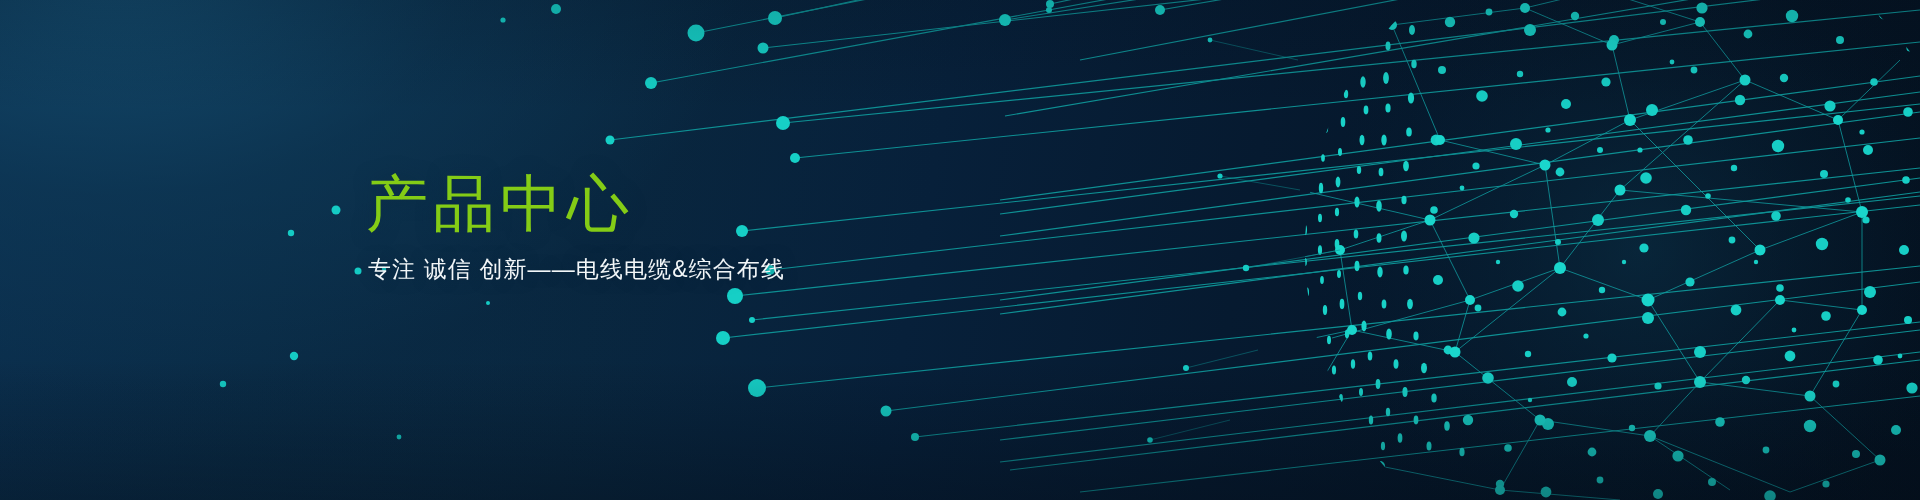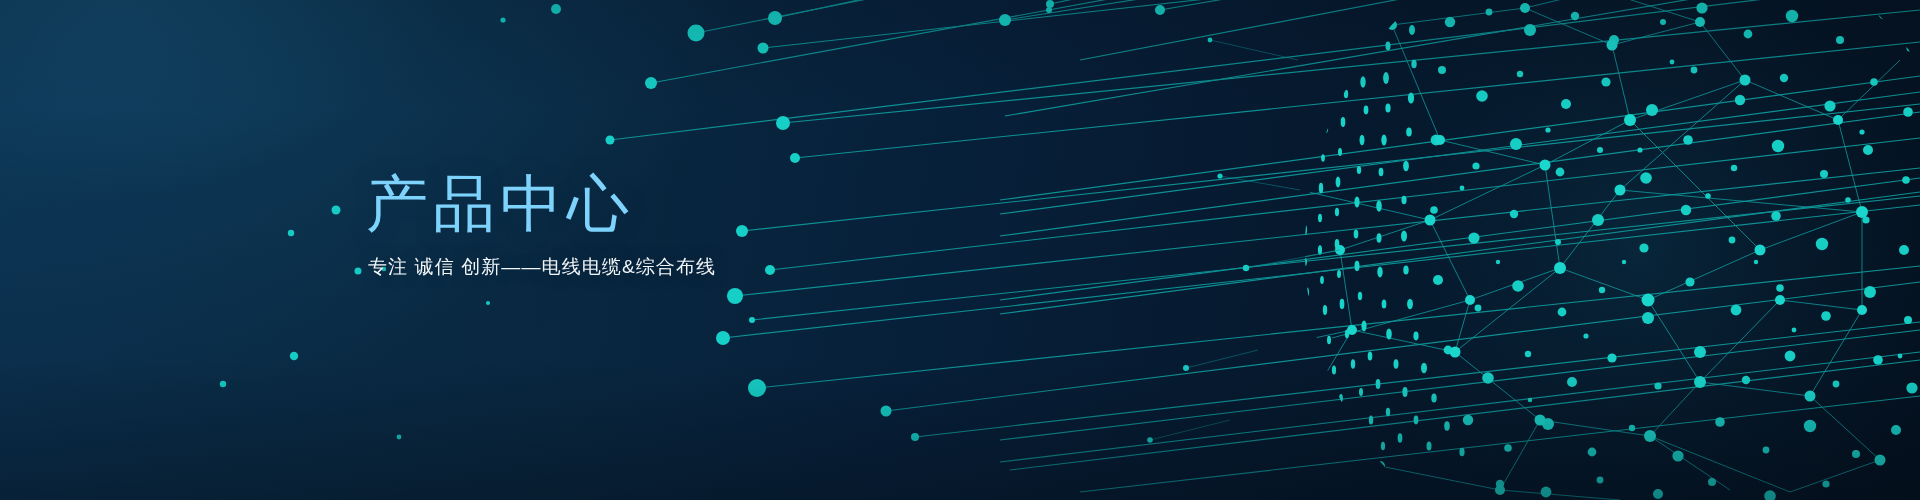--- a/index.html
+++ b/index.html
@@ -66,27 +66,27 @@
     left: 366px;
     top: 172px;
     z-index: 20;
   }
   .banner-title {
     margin: 0;
     font-size: 62px;
     line-height: 1.03;
     font-weight: 300;
     letter-spacing: 5px;
-    color: #7dd3fc;
+    color: #84cc16;
     white-space: nowrap;
     text-shadow: 0 0 18px rgba(10, 40, 64, 0.55);
   }
   .banner-subtitle {
     margin: 20px 0 0 2px;
-    font-size: 19px;
+    font-size: 23px;
     line-height: 1.2;
     font-weight: 400;
     letter-spacing: 1.1px;
     color: #f2f6f8;
     white-space: nowrap;
     text-shadow: 0 0 14px rgba(8, 34, 56, 0.6);
   }
 </style>
 </head>
 <body>

